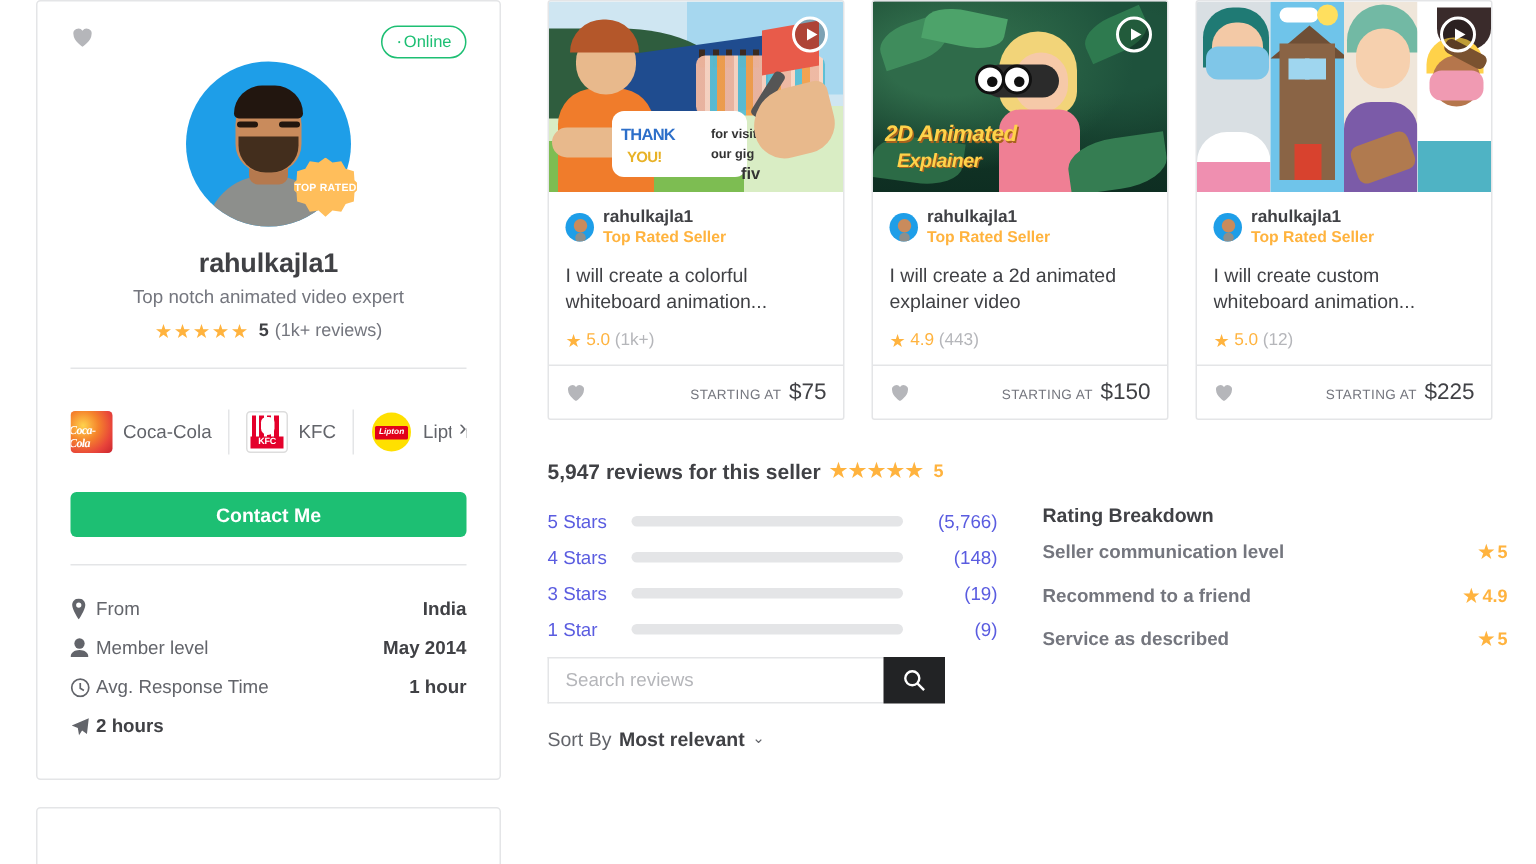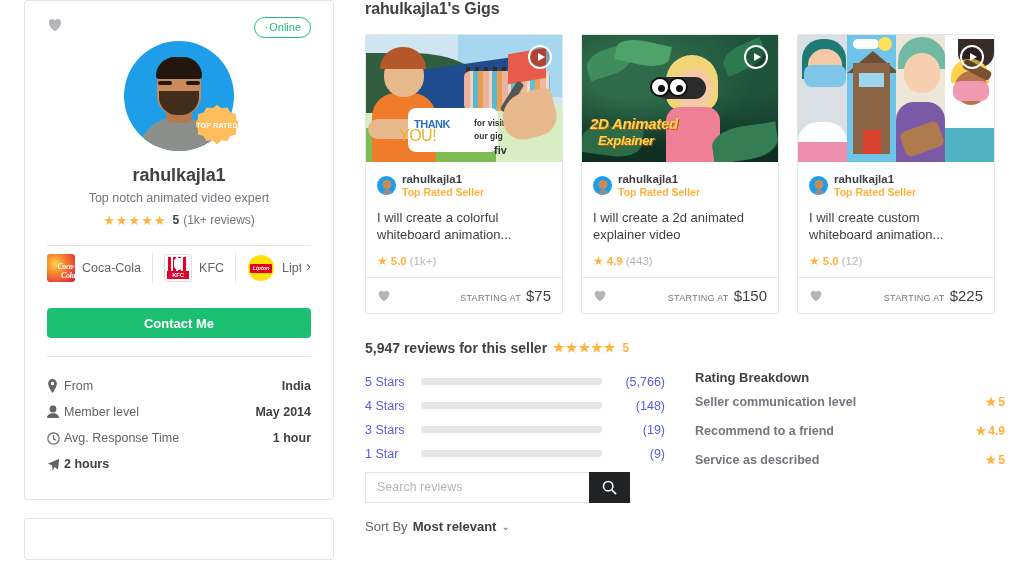--- a/index.html
+++ b/index.html
@@ -106,22 +106,22 @@
   .clients-head {
     display: flex; align-items: center; gap: 6px;
     font-size: 13px; font-weight: bold; color: #404145; margin-top: 16px;
   }
   .q-ico {
     width: 13px; height: 13px; border-radius: 50%;
     background: #b5b6ba; color: #fff; font-size: 9px; font-weight: bold;
     display: flex; align-items: center; justify-content: center;
   }
   .clients-row {
-    display: flex; align-items: center; margin-top: 4px;
-    overflow: hidden; height: 36px; position: relative; text-align: right;
+    display: flex; align-items: center; margin-top: 24px;
+    overflow: hidden; height: 36px; position: relative;
   }
   .client {
     display: flex; align-items: center; gap: 7px;
     padding-right: 11px; margin-right: 11px;
     border-right: 1px solid #e4e5e7; flex: none; height: 30px;
   }
   .client-name { font-size: 12.5px; color: #62646a; white-space: nowrap; }
   .logo { width: 28px; height: 28px; border-radius: 3px; flex: none; position: relative; overflow: hidden; }
   .logo-coke {
     background: radial-gradient(circle at 30% 35%, #ffd34d 0%, #f5842c 38%, #e8443a 72%, #c9242f 100%);
@@ -211,21 +211,21 @@
   .t1 .man-head { position:absolute; left:18px; top:20px; width:40px; height:42px; background:#e8b98c; border-radius:20px; }
   .t1 .man-hair { position:absolute; left:14px; top:12px; width:46px; height:22px; background:#b4572a; border-radius:22px 22px 0 0; }
   .t1 .man-body { position:absolute; left:6px; top:58px; width:64px; height:70px; background:#f07c2b; border-radius:24px 24px 0 0; }
   .t1 .man-arm { position:absolute; left:2px; top:84px; width:72px; height:20px; background:#e8b98c; border-radius:10px; }
   .t1 .crowd { position:absolute; left:98px; top:36px; width:86px; height:40px;
      background: repeating-linear-gradient(90deg,#f2b8a0 0 6px, #ffd7c2 6px 9px, #5bbfd4 9px 14px, #f6a04a 14px 19px); border-radius:6px; opacity:.95; }
   .t1 .crowd-h { position:absolute; left:100px; top:32px; width:80px; height:12px;
      background: repeating-linear-gradient(90deg,#3a2a20 0 4px, transparent 4px 9px); }
   .t1 .bubble { position:absolute; left:42px; bottom:10px; width:90px; height:44px; background:#fff; border-radius:8px; }
   .t1 .bub-t1 { position:absolute; left:48px; bottom:32px; font-size:11px; font-weight:bold; color:#2d6fc9; letter-spacing:-.5px; }
-  .t1 .bub-t2 { position:absolute; left:33px; bottom:17px; font-size:16px; font-weight:normal; color:#e8b227; letter-spacing:-.5px; }
+  .t1 .bub-t2 { position:absolute; left:52px; bottom:17px; font-size:10px; font-weight:bold; color:#e8b227; letter-spacing:-.5px; }
   .t1 .txt-r1 { position:absolute; left:108px; bottom:34px; font-size:8.5px; font-weight:bold; color:#333; }
   .t1 .txt-r2 { position:absolute; left:108px; bottom:21px; font-size:8.5px; font-weight:bold; color:#333; }
   .t1 .txt-r3 { position:absolute; left:128px; bottom:6px; font-size:11px; font-weight:bold; color:#333; }
   .t1 .hand { position:absolute; right:6px; bottom:24px; width:54px; height:46px; background:#e8b98c; border-radius:26px 8px 20px 20px; transform:rotate(-14deg); }
   .t1 .pen { position:absolute; right:46px; bottom:48px; width:8px; height:34px; background:#555; border-radius:3px; transform:rotate(32deg); }
   .t1 .flag { position:absolute; right:16px; top:16px; width:38px; height:30px; background:#e85b4a; transform:skewY(-10deg); }
   
   .t2 { background: #123a2c; }
   .t2 .bg { position:absolute; inset:0; background:
      radial-gradient(ellipse at 25% 30%, #2f6b4a 0 20%, transparent 60%),
@@ -293,21 +293,21 @@
   .gig-seller-level { font-size: 10.5px; color: #ffb33e; font-weight: bold; }
   .gig-title {
     margin-top: 9px; font-size: 13px; color: #404145;
     line-height: 1.32; height: 36px; overflow: hidden;
   }
   .gig-rating {
     display: flex; align-items: center; gap: 3px;
     margin-top: 9px; padding-bottom: 9px; font-size: 11.5px;
   }
   .gig-rating .st { color: #ffb33e; font-size: 12px; }
-  .gig-rating .val { color: #ffb33e; font-weight: bold; }
+  .gig-rating .val { color: #ffb33e; font-weight: normal; }
   .gig-rating .cnt { color: #b5b6ba; }
   .gig-foot {
     border-top: 1px solid #e4e5e7;
     display: flex; align-items: center; justify-content: space-between;
     padding: 8px 11px; height: 36px;
   }
   .gig-foot .heart-ico { width: 14px; height: 13px; }
   .price-wrap { display: flex; align-items: baseline; gap: 5px; }
   .price-label { font-size: 9px; color: #74767e; text-transform: uppercase; letter-spacing: .3px; }
   .price-val { font-size: 15px; color: #404145; }
@@ -472,21 +472,20 @@
         </div>
       </div>
     </div>
 
     <div class="card second-card">
       
     </div>
   </div>
 
   <div class="main">
-    <div class="gigs-title">rahulkajla1's Gigs</div>
 
     <div class="gigs-row">
 
       <div class="gig-card">
         <div class="gig-thumb t1">
           <div class="sky"></div>
             <div class="hill"></div>
             <div class="hill2"></div>
             <div class="grass"></div>
           <div class="crowd-h"></div>

